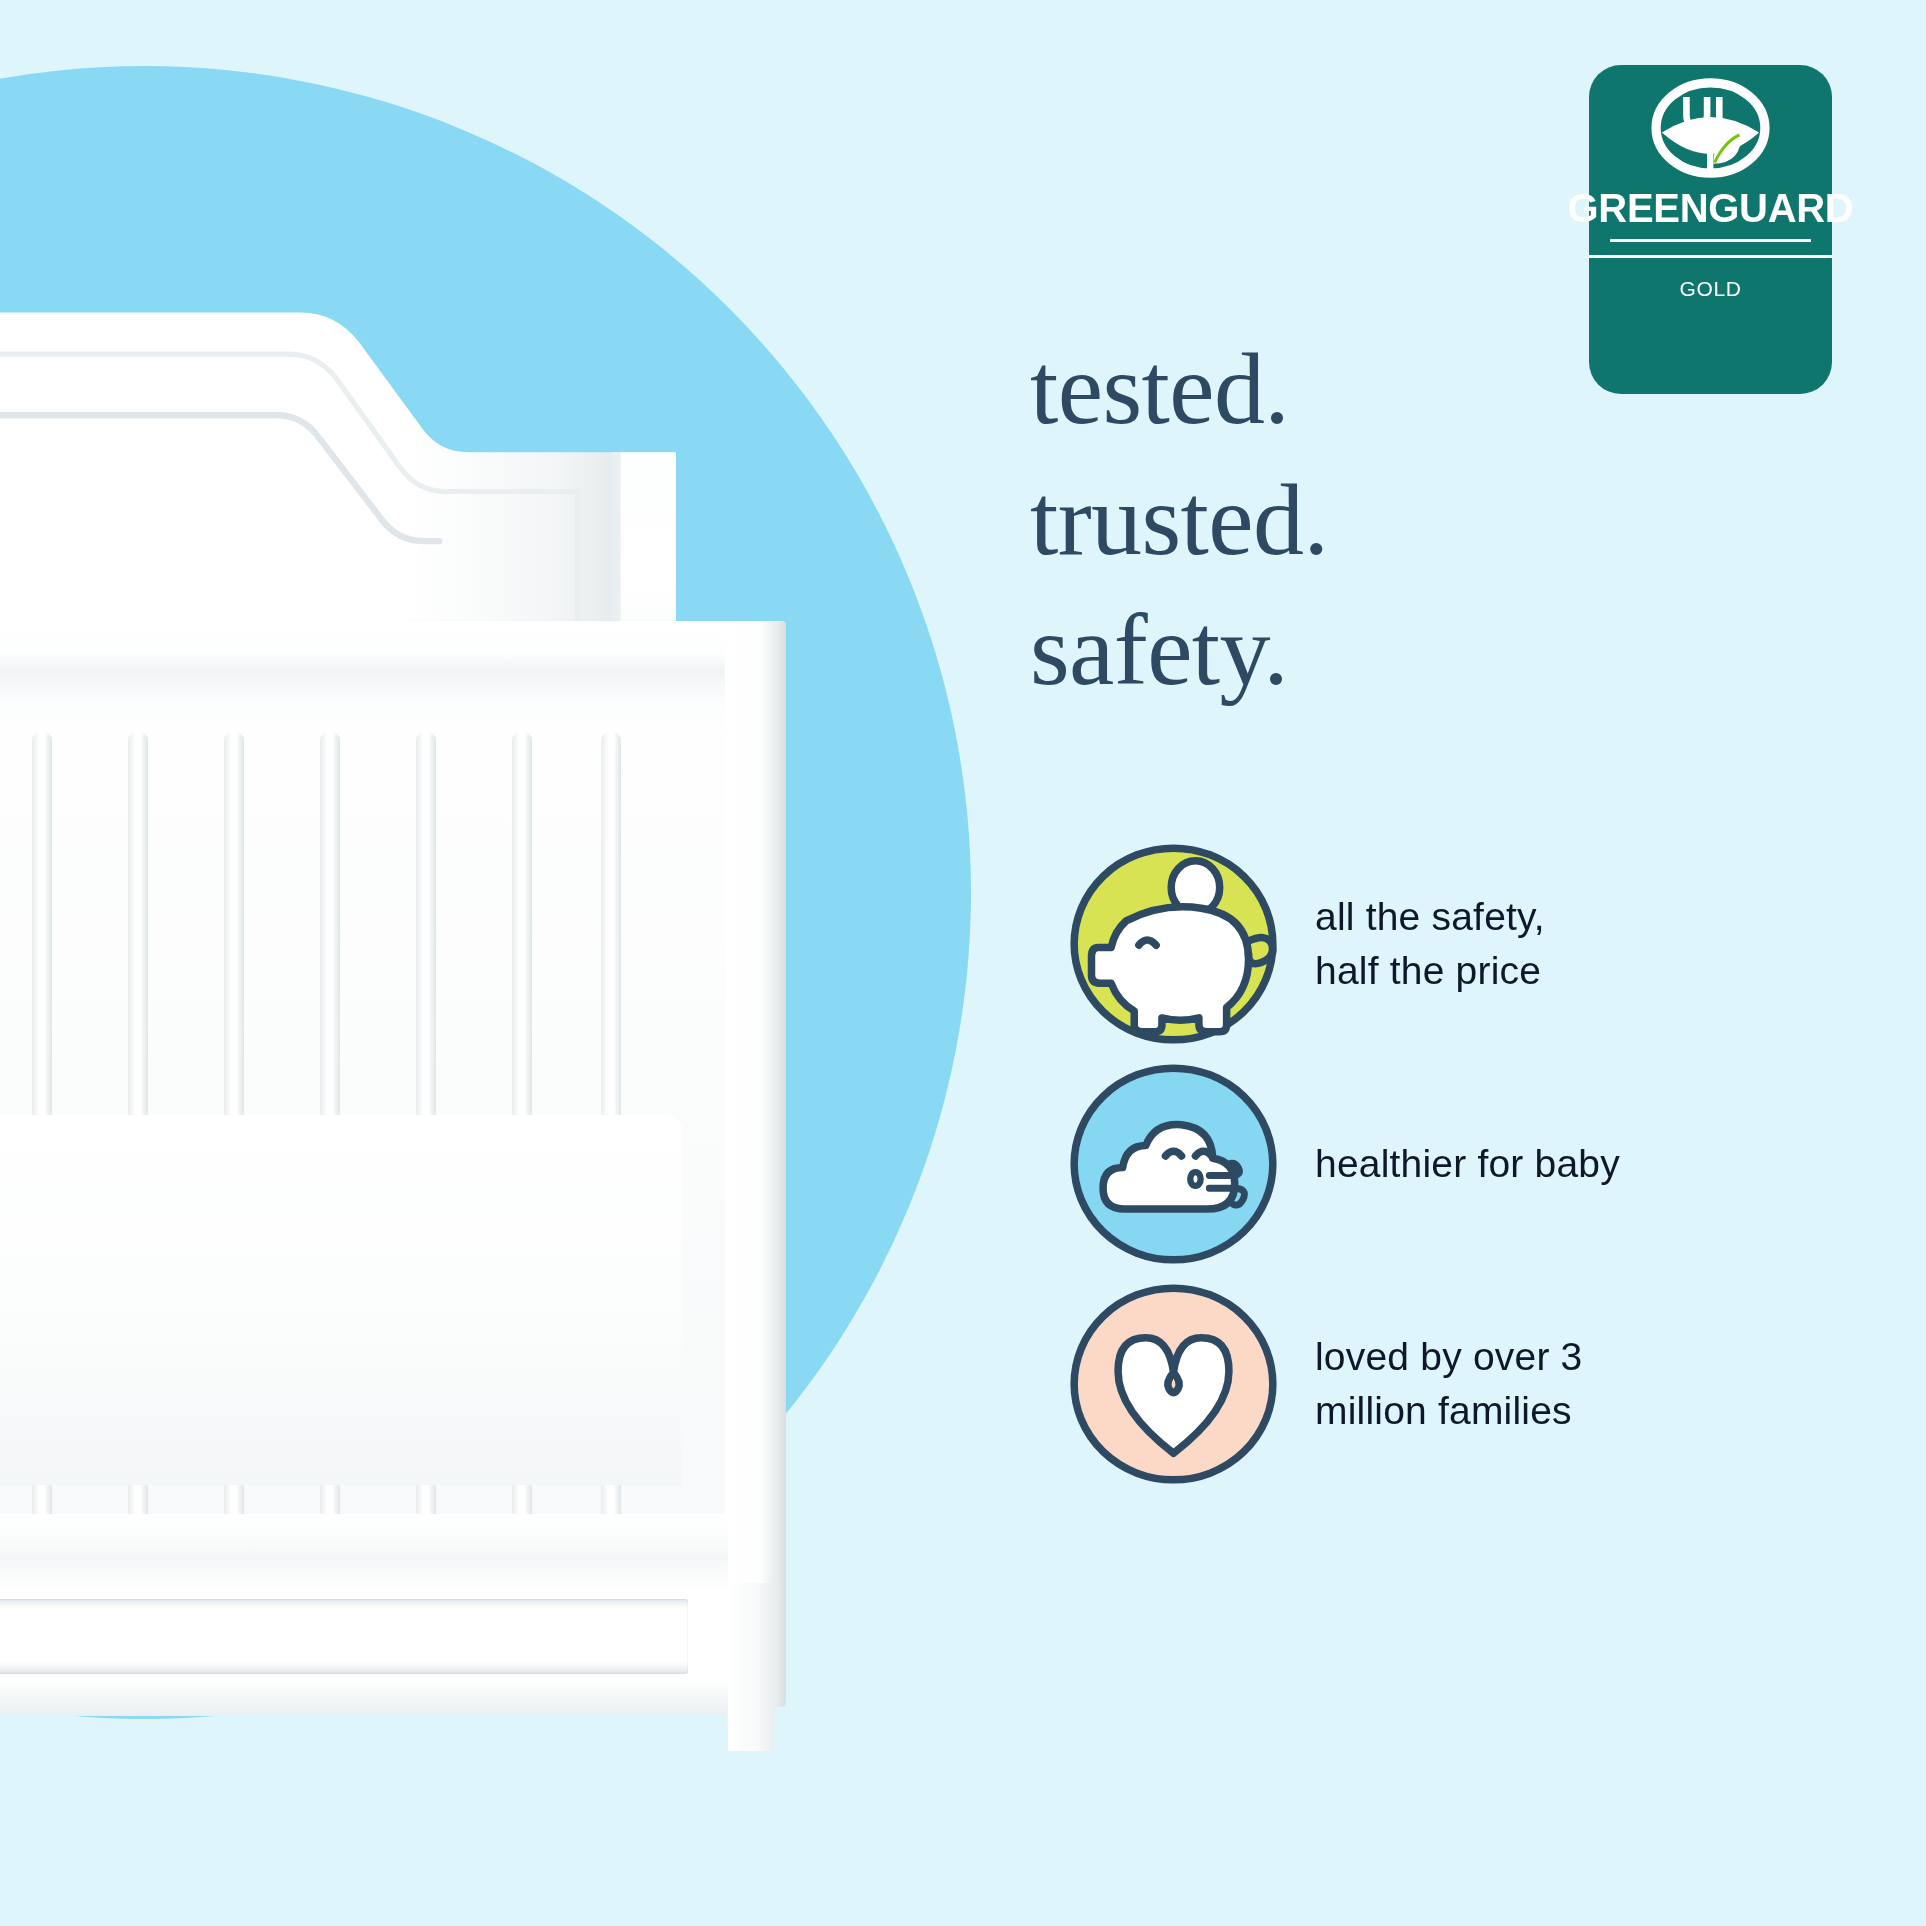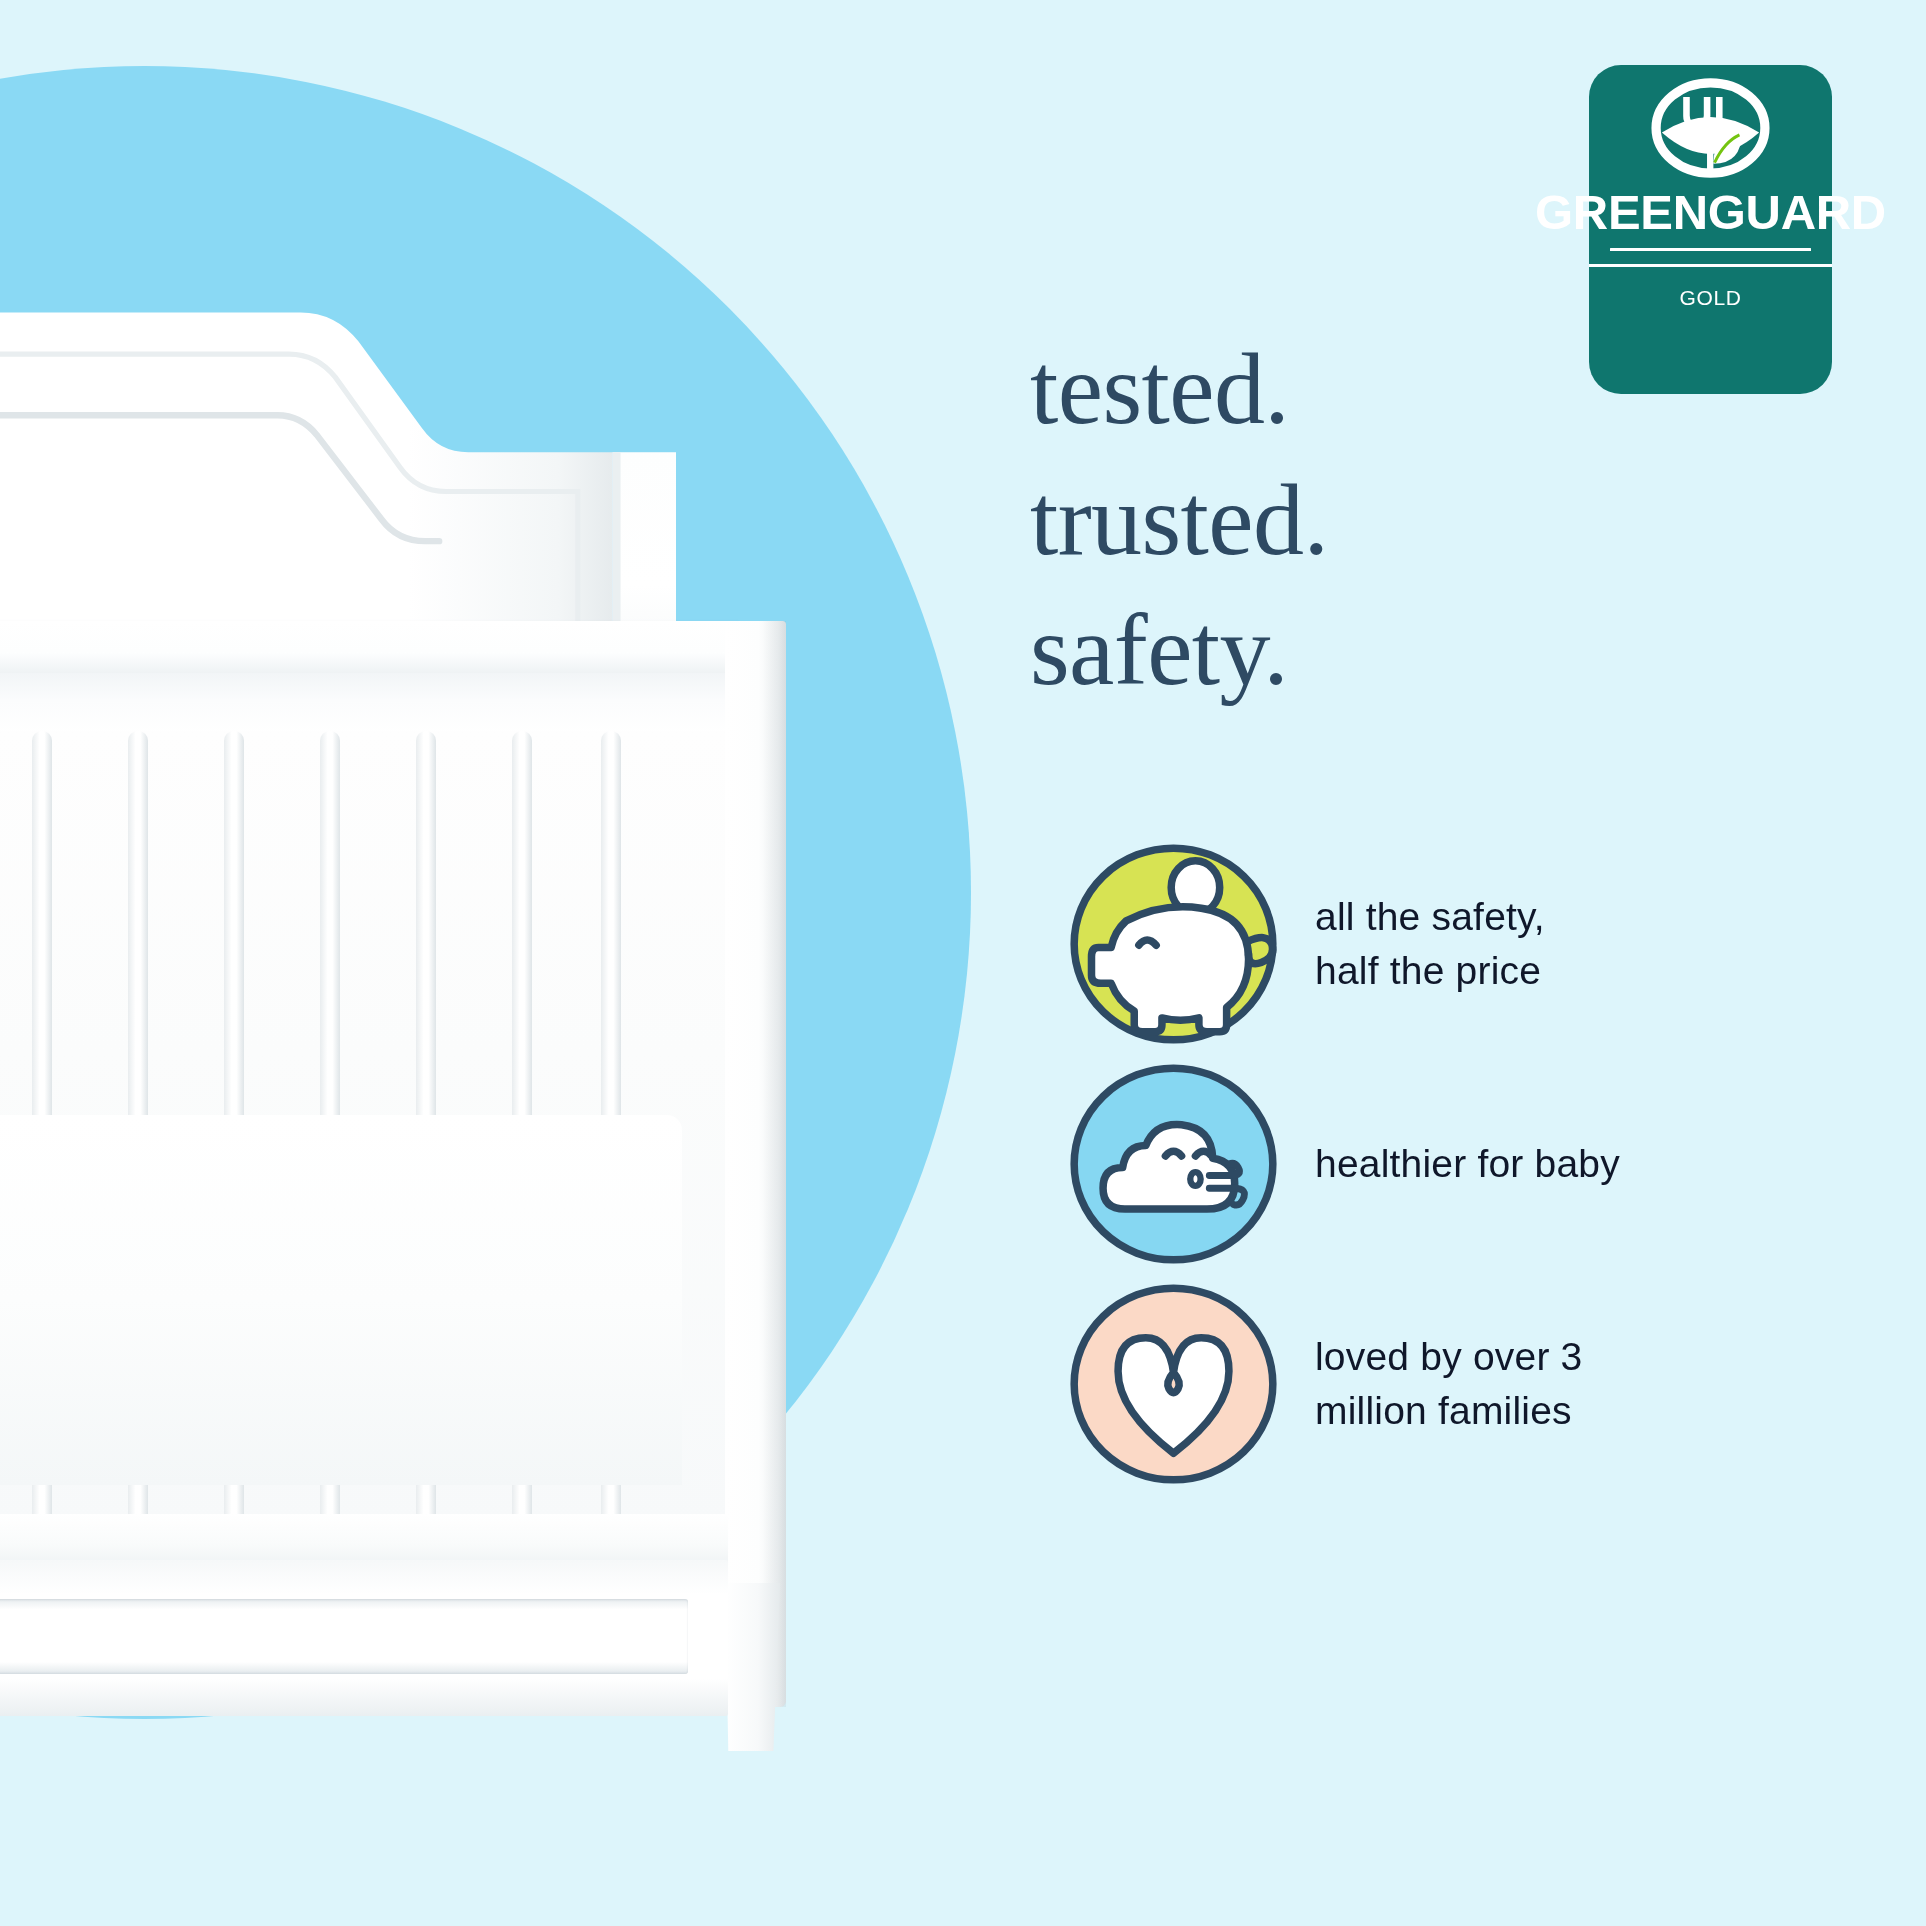--- a/index.html
+++ b/index.html
@@ -100,21 +100,21 @@
   .badge{
     position:absolute; left:1589px; top:65px;
     width:243px; height:329px;
     background:#0f766e;
     border-radius:32px;
     color:#ffffff;
     display:flex; flex-direction:column; align-items:center;
   }
   .badge-ul{ margin-top:11.6px; }
   .badge-title{
-    font-size:49px; font-weight:bold; letter-spacing:-0.3px;
+    font-size:40px; font-weight:bold; letter-spacing:-0.3px;
     line-height:1; margin-top:1.2px;text-align:right;
   }
   .badge-rule{
     width:201px; height:2.9px; background:#ffffff; margin-top:11.6px; border-radius:0.6px;
   }
   .badge-lines{
     width:201px; margin-top:10.4px;
     font-size:15.6px; line-height:1.16; font-weight:bold; letter-spacing:0.1px;
     text-align:left;
   }

